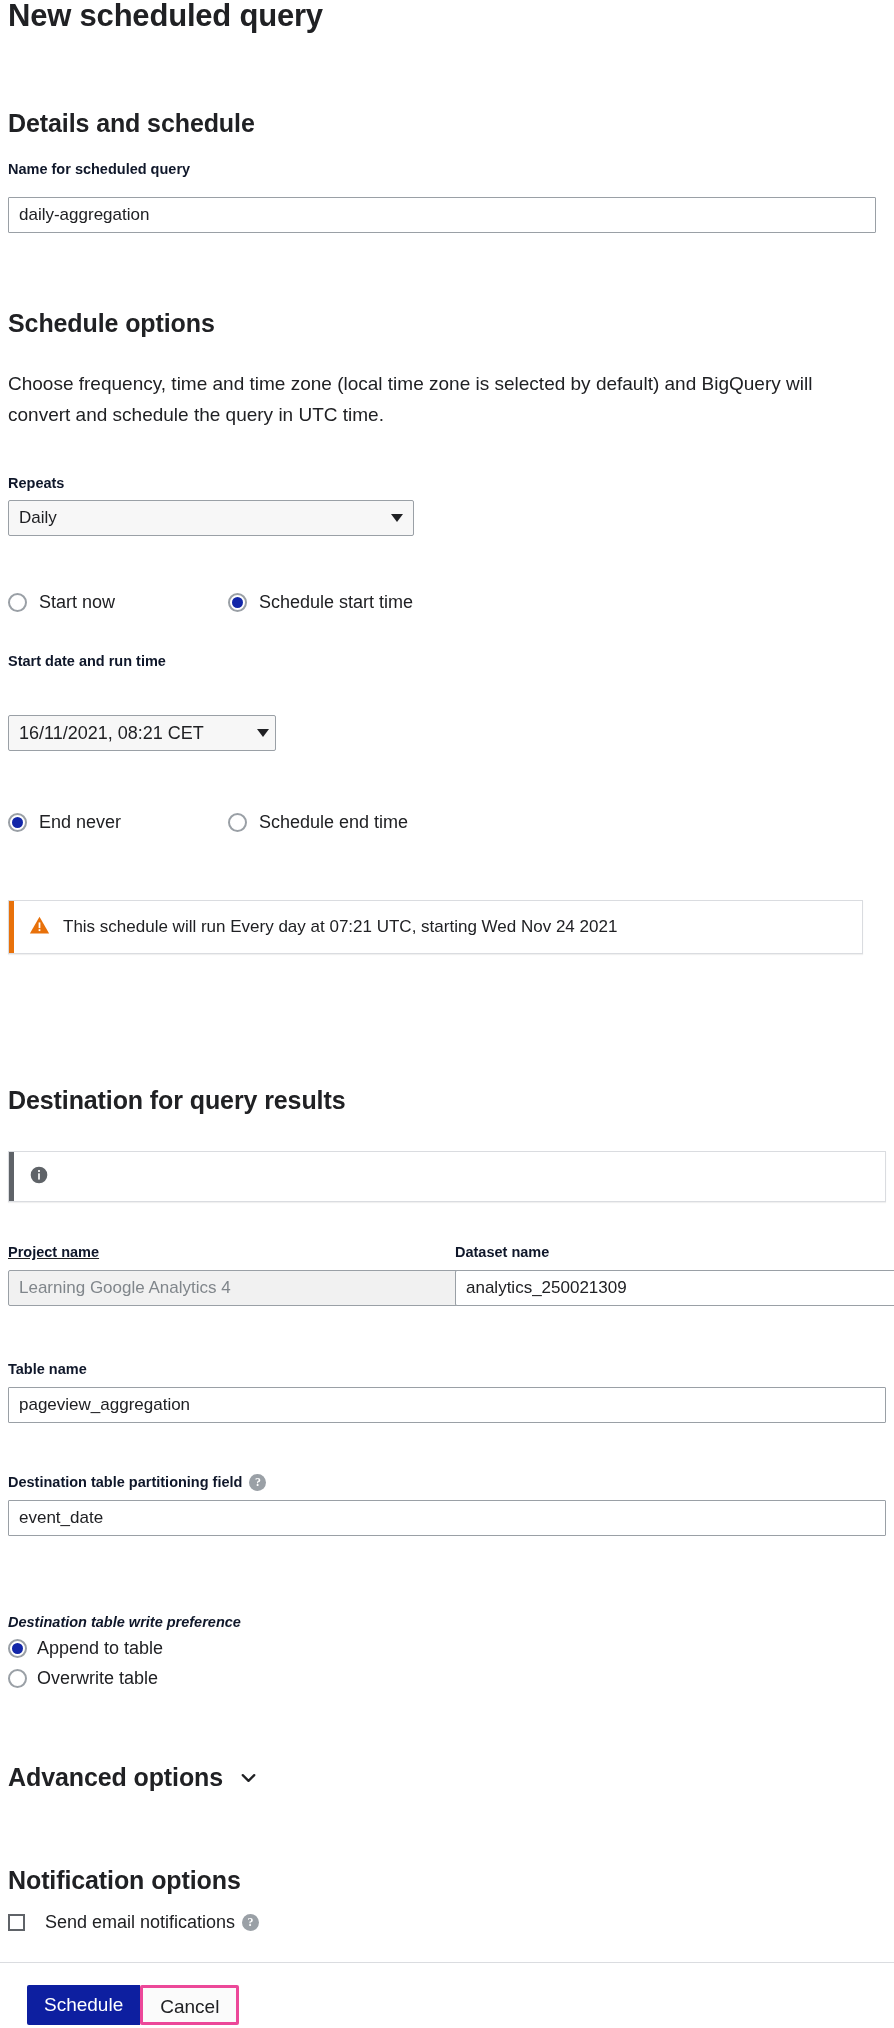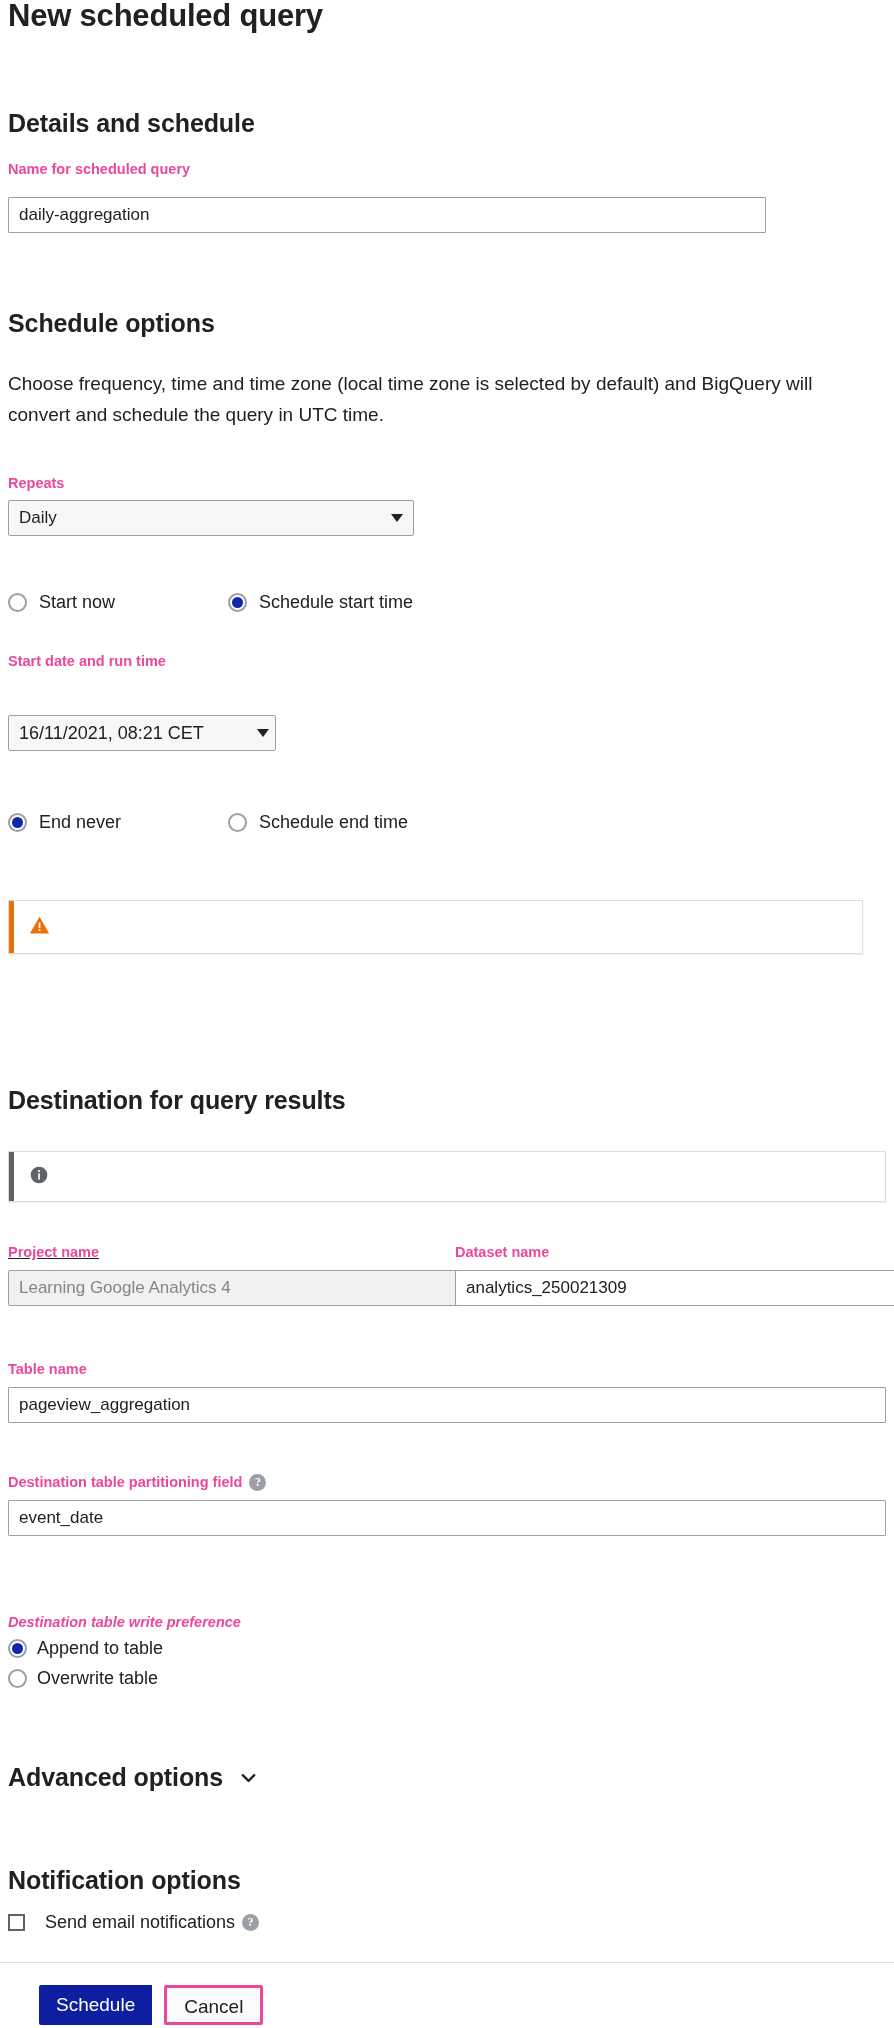--- a/index.html
+++ b/index.html
@@ -40,21 +40,21 @@
     font-weight: 700;
     letter-spacing: -0.1px;
     line-height: 30px;
     margin: 0;
   }
   .field-label {
     font-size: 14.5px;
     font-weight: 700;
     line-height: 18px;
     margin: 0;
-    color: #ec4899;
+    color: #0f172a;
   }
   .body-text {
     font-size: 19px;
     line-height: 31px;
     font-weight: 400;
     color: #202124;
     margin: 0;
   }
 
   
@@ -192,21 +192,20 @@
   .btn {
     box-sizing: border-box;
     font-family: "Liberation Sans", sans-serif;
     font-size: 19px;
     height: 40px;
     line-height: 38px;
     padding: 0 17px;
     border: none;
     cursor: pointer;
     white-space: nowrap;
-    margin-left: 12px;
   }
   .btn-primary {
     background: #0d1fa0;
     color: #ffffff;
     border-radius: 2px 0 0 2px;
   }
   .btn-secondary {
     background: #fbfbfb;
     color: #202124;
     border: 3px solid #ec4899;
@@ -232,21 +231,21 @@
   <div class="abs" style="left:8px; top:-2px;">
     <h1 class="page-title" style="position:static;">New scheduled query</h1>
   </div>
 
   <div class="abs" style="left:8px; top:108px;">
     <h2 class="section-title">Details and schedule</h2>
   </div>
   <div class="abs" style="left:8px; top:160px;">
     <div class="field-label">Name for scheduled query</div>
   </div>
-  <div class="abs" style="left:8px; top:197px; width:758px;">
+  <div class="abs" style="left:8px; top:197px; width:868px;">
     <input class="text-input" type="text" value="daily-aggregation" style="">
   </div>
 
   <div class="abs" style="left:8px; top:308px;">
     <h2 class="section-title">Schedule options</h2>
   </div>
   <div class="abs" style="left:8px; top:368px; width:810px;">
     <p class="body-text">Choose frequency, time and time zone (local time zone is selected by default) and BigQuery will convert and schedule the query in UTC time.</p>
   </div>
 
@@ -291,20 +290,21 @@
   <div class="abs" style="left:8px; top:900px; width:855px;">
     <div class="banner warn">
       <span class="accent"></span>
       <span class="banner-icon">
         <svg width="21" height="21" viewBox="0 0 24 24" aria-hidden="true">
           <path d="M12 2 L23 21 L1 21 Z" fill="#e8710a"></path>
           <rect x="11" y="8.5" width="2" height="6.5" fill="#ffffff"></rect>
           <rect x="11" y="16.2" width="2" height="2.2" fill="#ffffff"></rect>
         </svg>
       </span>
+      <span class="banner-text" style="max-width:700px;">This schedule will run Every day at 07:21 UTC, starting Wed Nov 24 2021</span>
     </div>
   </div>
 
   <div class="abs" style="left:8px; top:1085px;">
     <h2 class="section-title">Destination for query results</h2>
   </div>
 
   <div class="abs" style="left:8px; top:1151px; width:878px;">
     <div class="banner info" style="padding-top:12px; padding-bottom:12px;">
       <span class="accent"></span>

